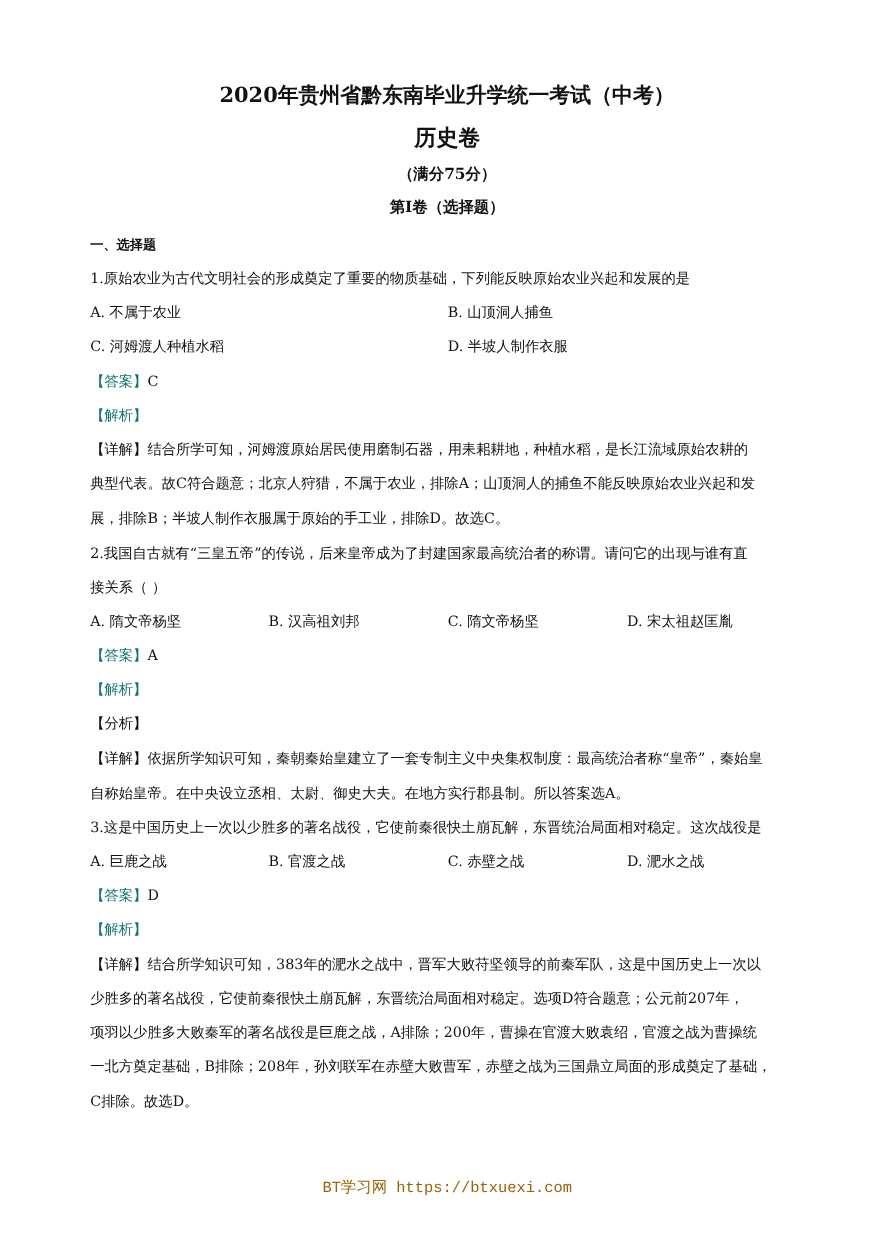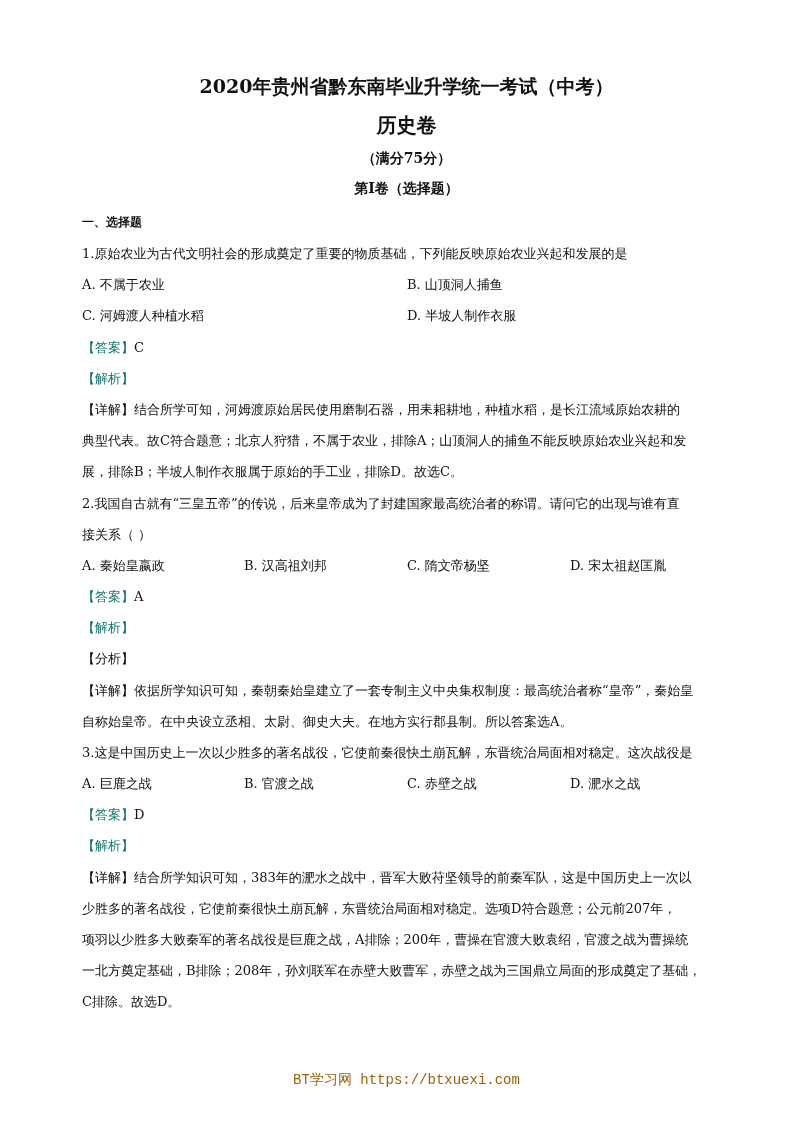--- a/index.html
+++ b/index.html
@@ -37,21 +37,21 @@
   <div class="line" style="top:339px;">
     <span class="tag">【答案】</span><span>C</span>
   </div>
   <div class="line tag" style="top:370px;">【解析】</div>
   <div class="line" style="top:401px;">【详解】结合所学可知，河姆渡原始居民使用磨制石器，用耒耜耕地，种植水稻，是长江流域原始农耕的</div>
   <div class="line" style="top:432px;">典型代表。故C符合题意；北京人狩猎，不属于农业，排除A；山顶洞人的捕鱼不能反映原始农业兴起和发</div>
   <div class="line" style="top:463px;">展，排除B；半坡人制作衣服属于原始的手工业，排除D。故选C。</div>
 
   <div class="line" style="top:495px;">2.我国自古就有“三皇五帝”的传说，后来皇帝成为了封建国家最高统治者的称谓。请问它的出现与谁有直</div>
   <div class="line" style="top:526px;">接关系（  ）</div>
-  <div class="opt" style="top:557px;left:72px;">A.  秦始皇嬴政</div>
+  <div class="opt" style="top:557px;left:72px;">A.  隋文帝杨坚</div>
   <div class="opt" style="top:557px;left:234px;">B.  汉高祖刘邦</div>
   <div class="opt" style="top:557px;left:397px;">C.  隋文帝杨坚</div>
   <div class="opt" style="top:557px;left:560px;">D.  宋太祖赵匡胤</div>
   <div class="line" style="top:588px;text-align:right;">
     <span class="tag">【答案】</span><span>A</span>
   </div>
   <div class="line tag" style="top:619px;">【解析】</div>
   <div class="line" style="top:650px;">【分析】</div>
   <div class="line" style="top:682px;">【详解】依据所学知识可知，秦朝秦始皇建立了一套专制主义中央集权制度：最高统治者称“皇帝”，秦始皇</div>
   <div class="line" style="top:713px;">自称始皇帝。在中央设立丞相、太尉、御史大夫。在地方实行郡县制。所以答案选A。</div>

